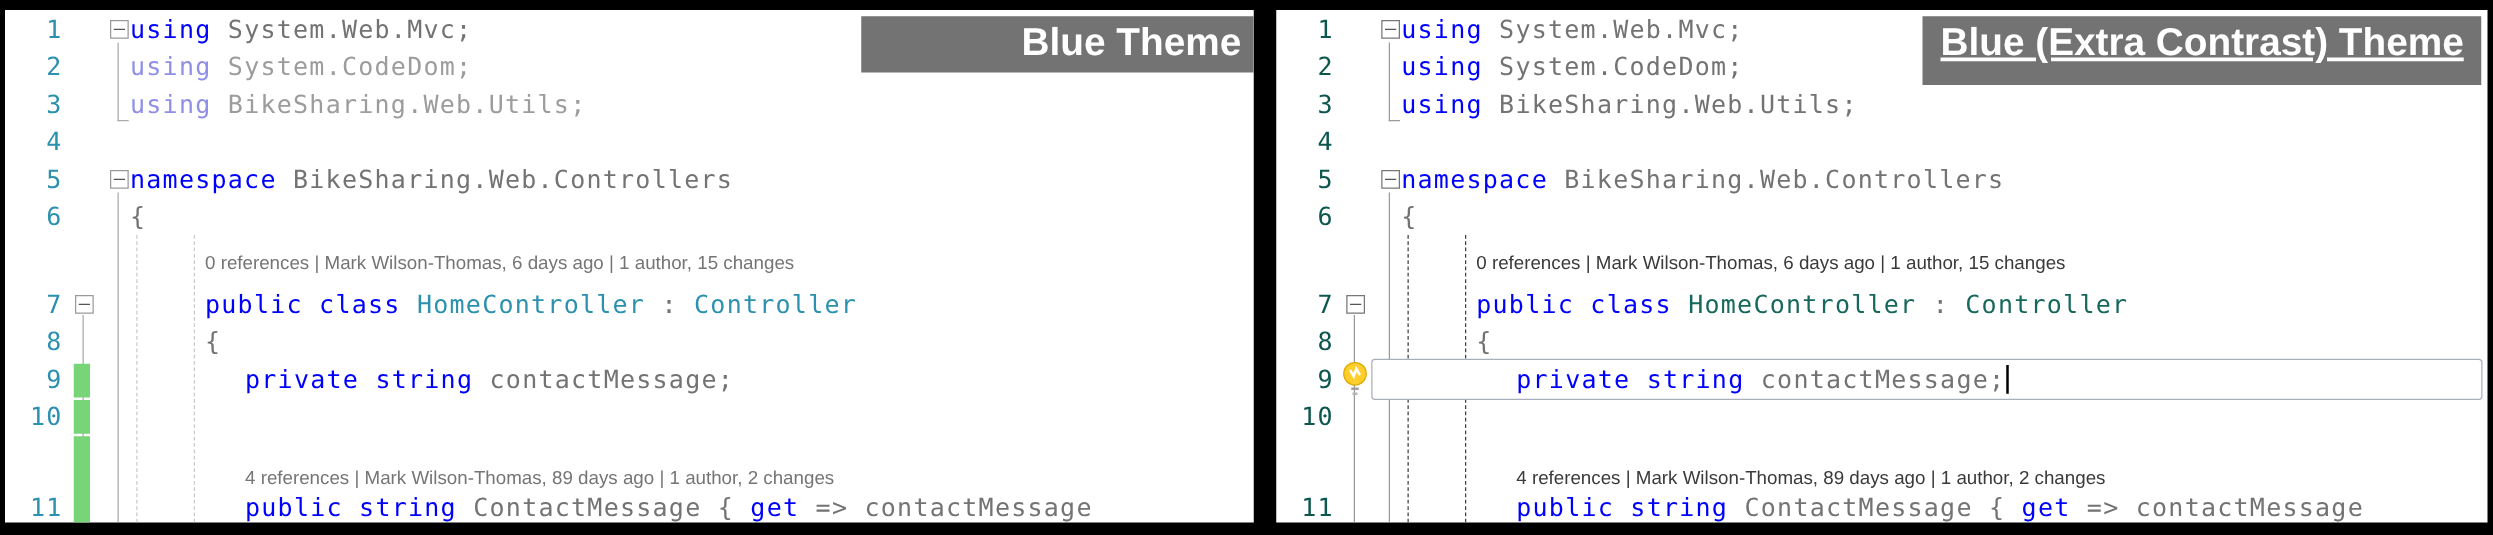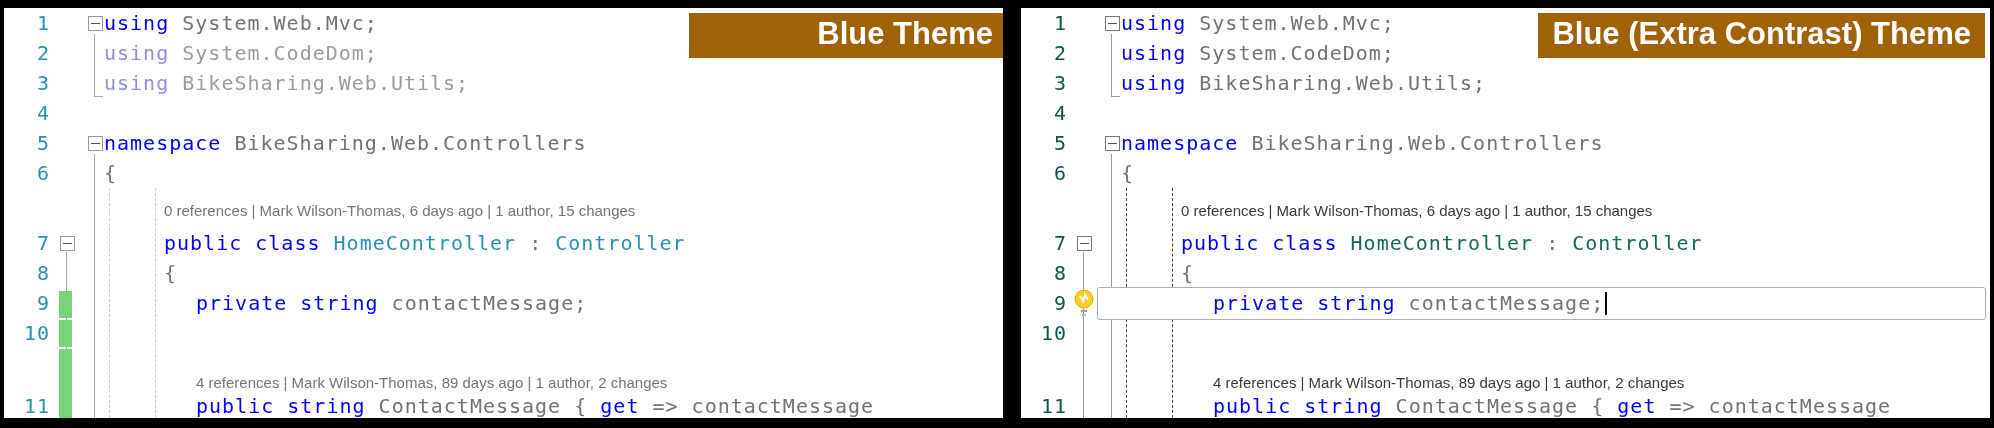--- a/index.html
+++ b/index.html
@@ -38,25 +38,25 @@
   .g1{left:105px;} .g2{left:151px;}
 
   .chg{position:absolute;left:55px;width:13px;background:#77D477;}
   .chg.s1{top:283px;height:27px;} .chg.s2{top:312px;height:27px;} .chg.s3{top:341px;height:69px;}
 
   .curline{position:absolute;left:76px;right:4px;top:279px;height:31px;
            border:1px solid #A9AFBA;border-radius:3px;background:#fff;}
   .caret{display:inline-block;width:2px;height:23px;background:#000;vertical-align:text-bottom;margin-left:1px;}
   .bulb{position:absolute;left:52px;top:281px;z-index:4;cursor:pointer;}
 
-  .theme-label{position:absolute;top:5px;background:#a16207;color:#fff;
+  .theme-label{position:absolute;top:5px;background:#737373;color:#fff;
     font-family:"Liberation Sans",sans-serif;font-weight:bold;font-size:31px;line-height:38px;
     white-space:nowrap;z-index:5;}
   .theme-label.left-lab{right:0;padding:2px 10px 5px 128px;}
-  .theme-label.right-lab{right:5px;padding:2px 14px 5px 14px;}
+  .theme-label.right-lab{right:5px;padding:2px 14px 15px 14px;text-decoration:underline;}
 </style>
 </head>
 <body>
 
 <div class="frame">
 
   <div class="panel left">
     <div class="ext ext-using"></div>
     <div class="ext ext-ns"></div>
     <div class="ext ext-class"></div>

